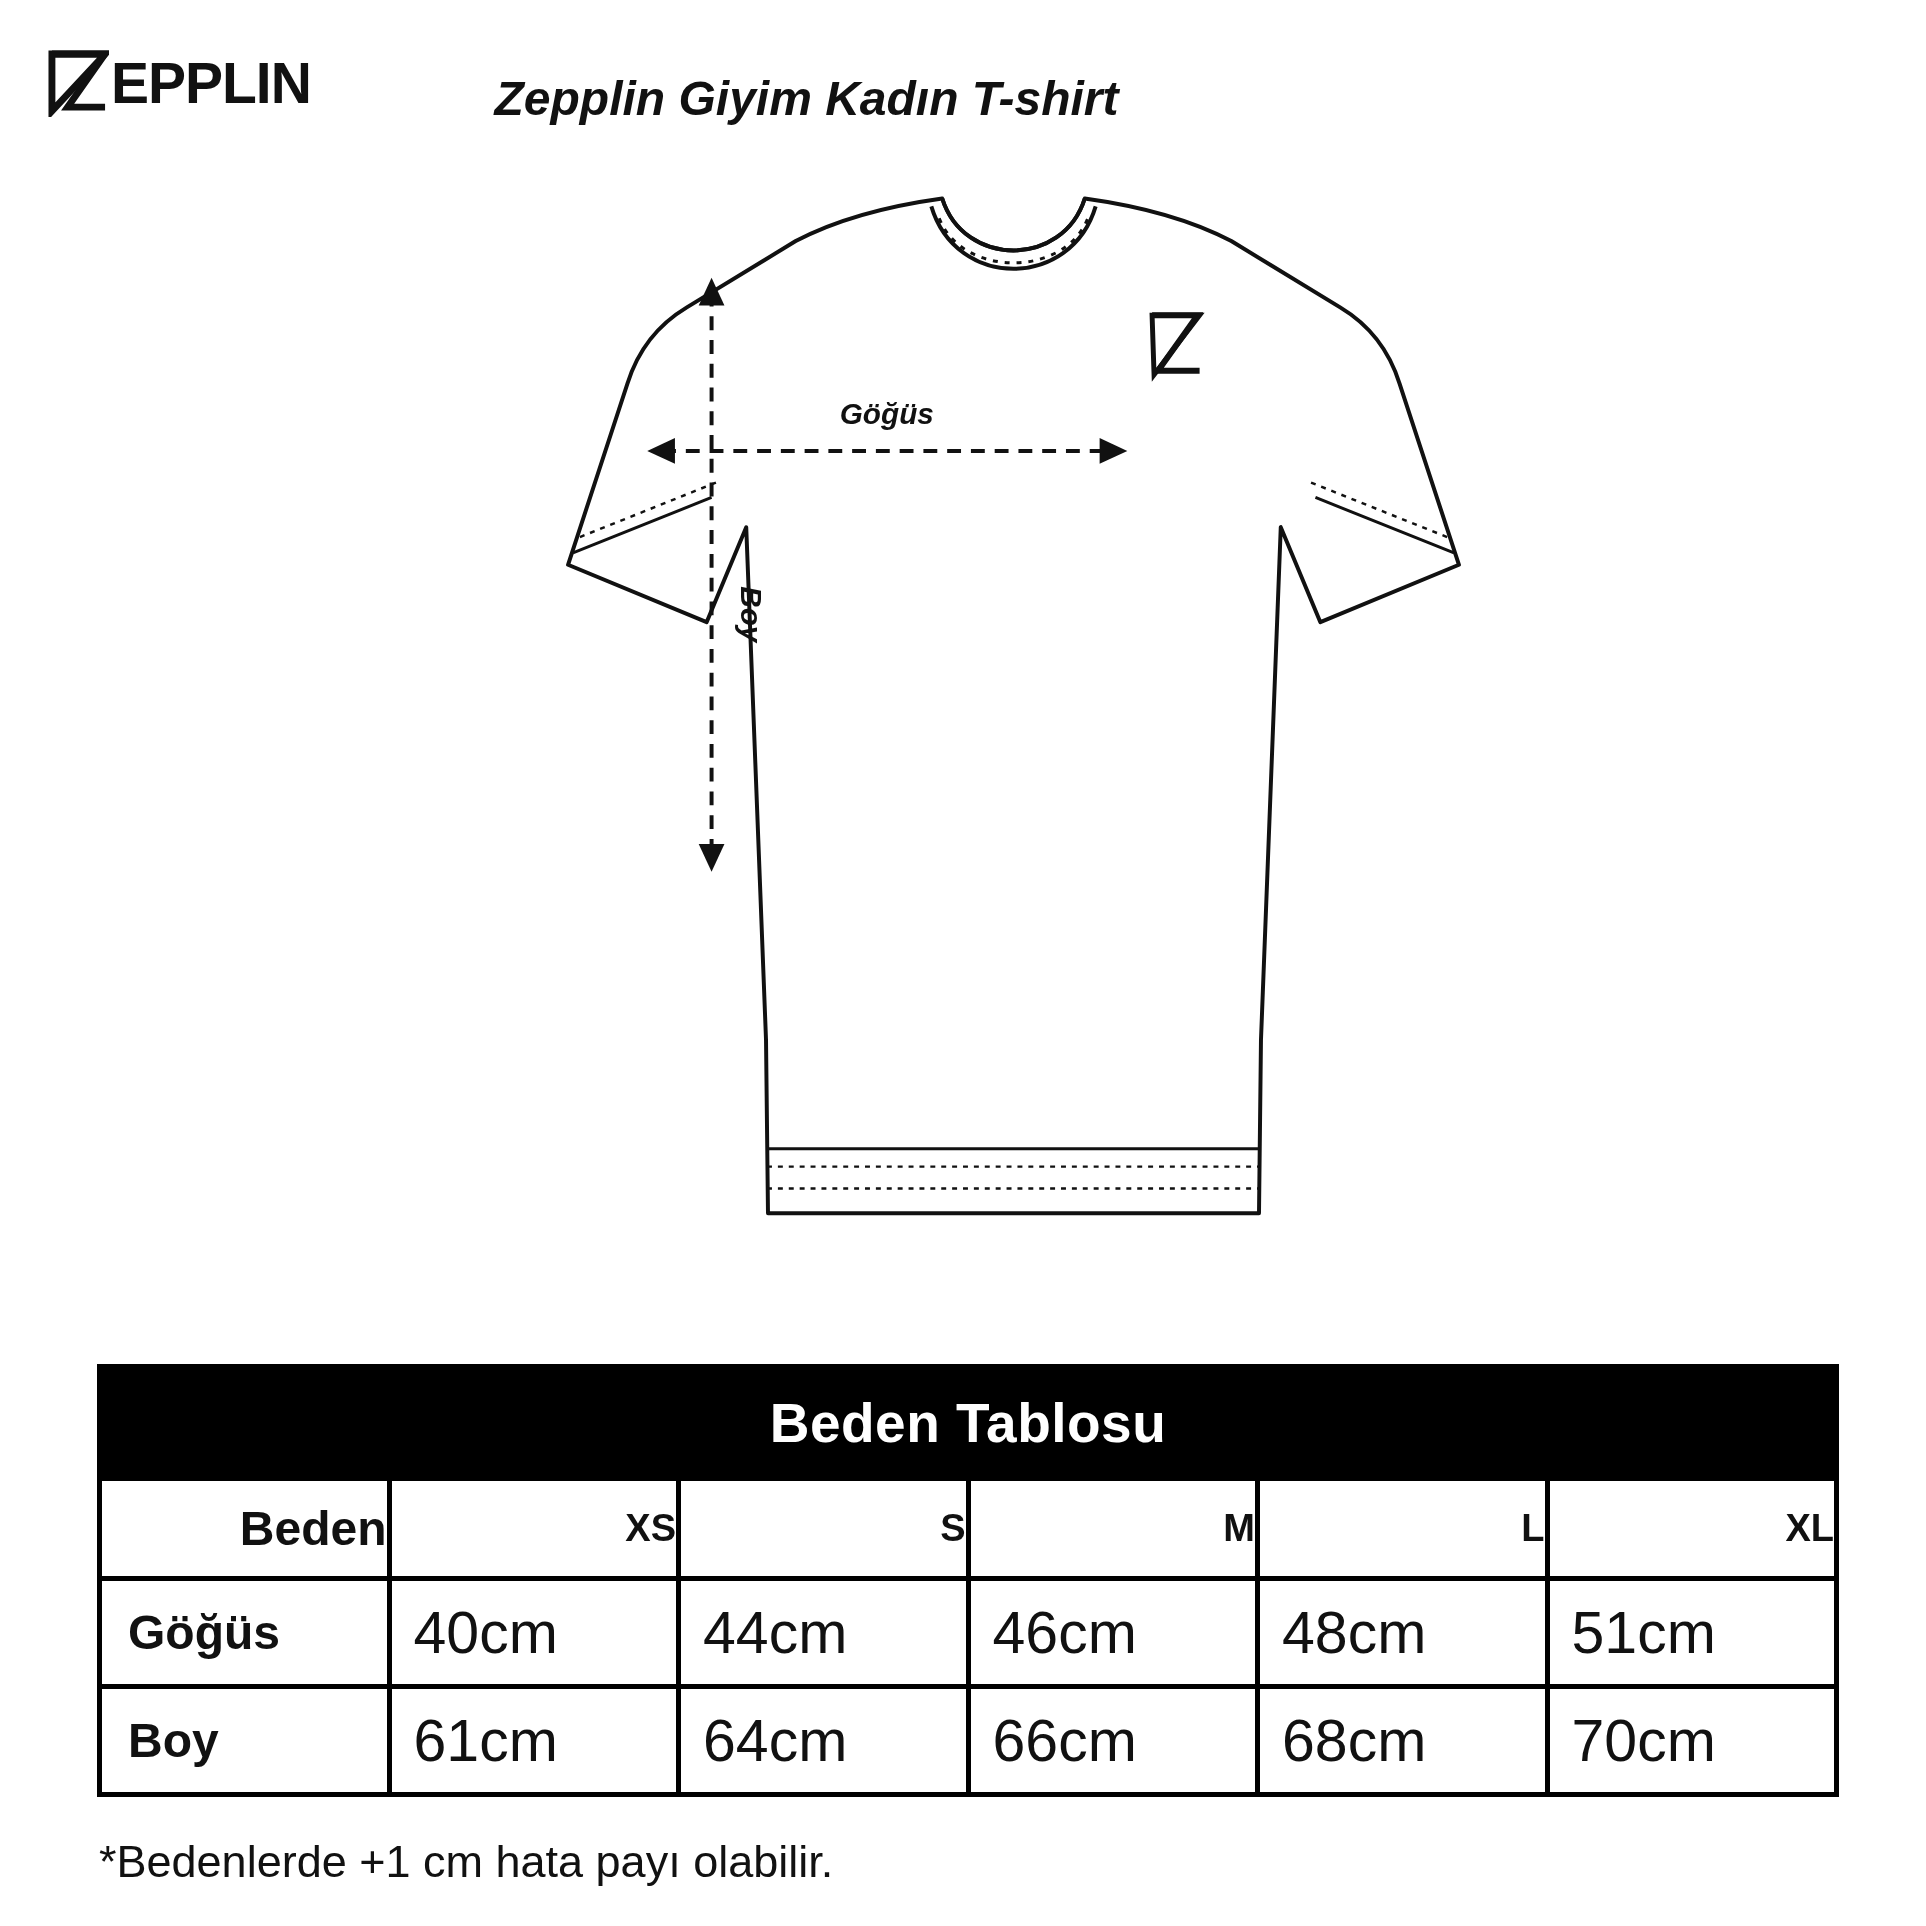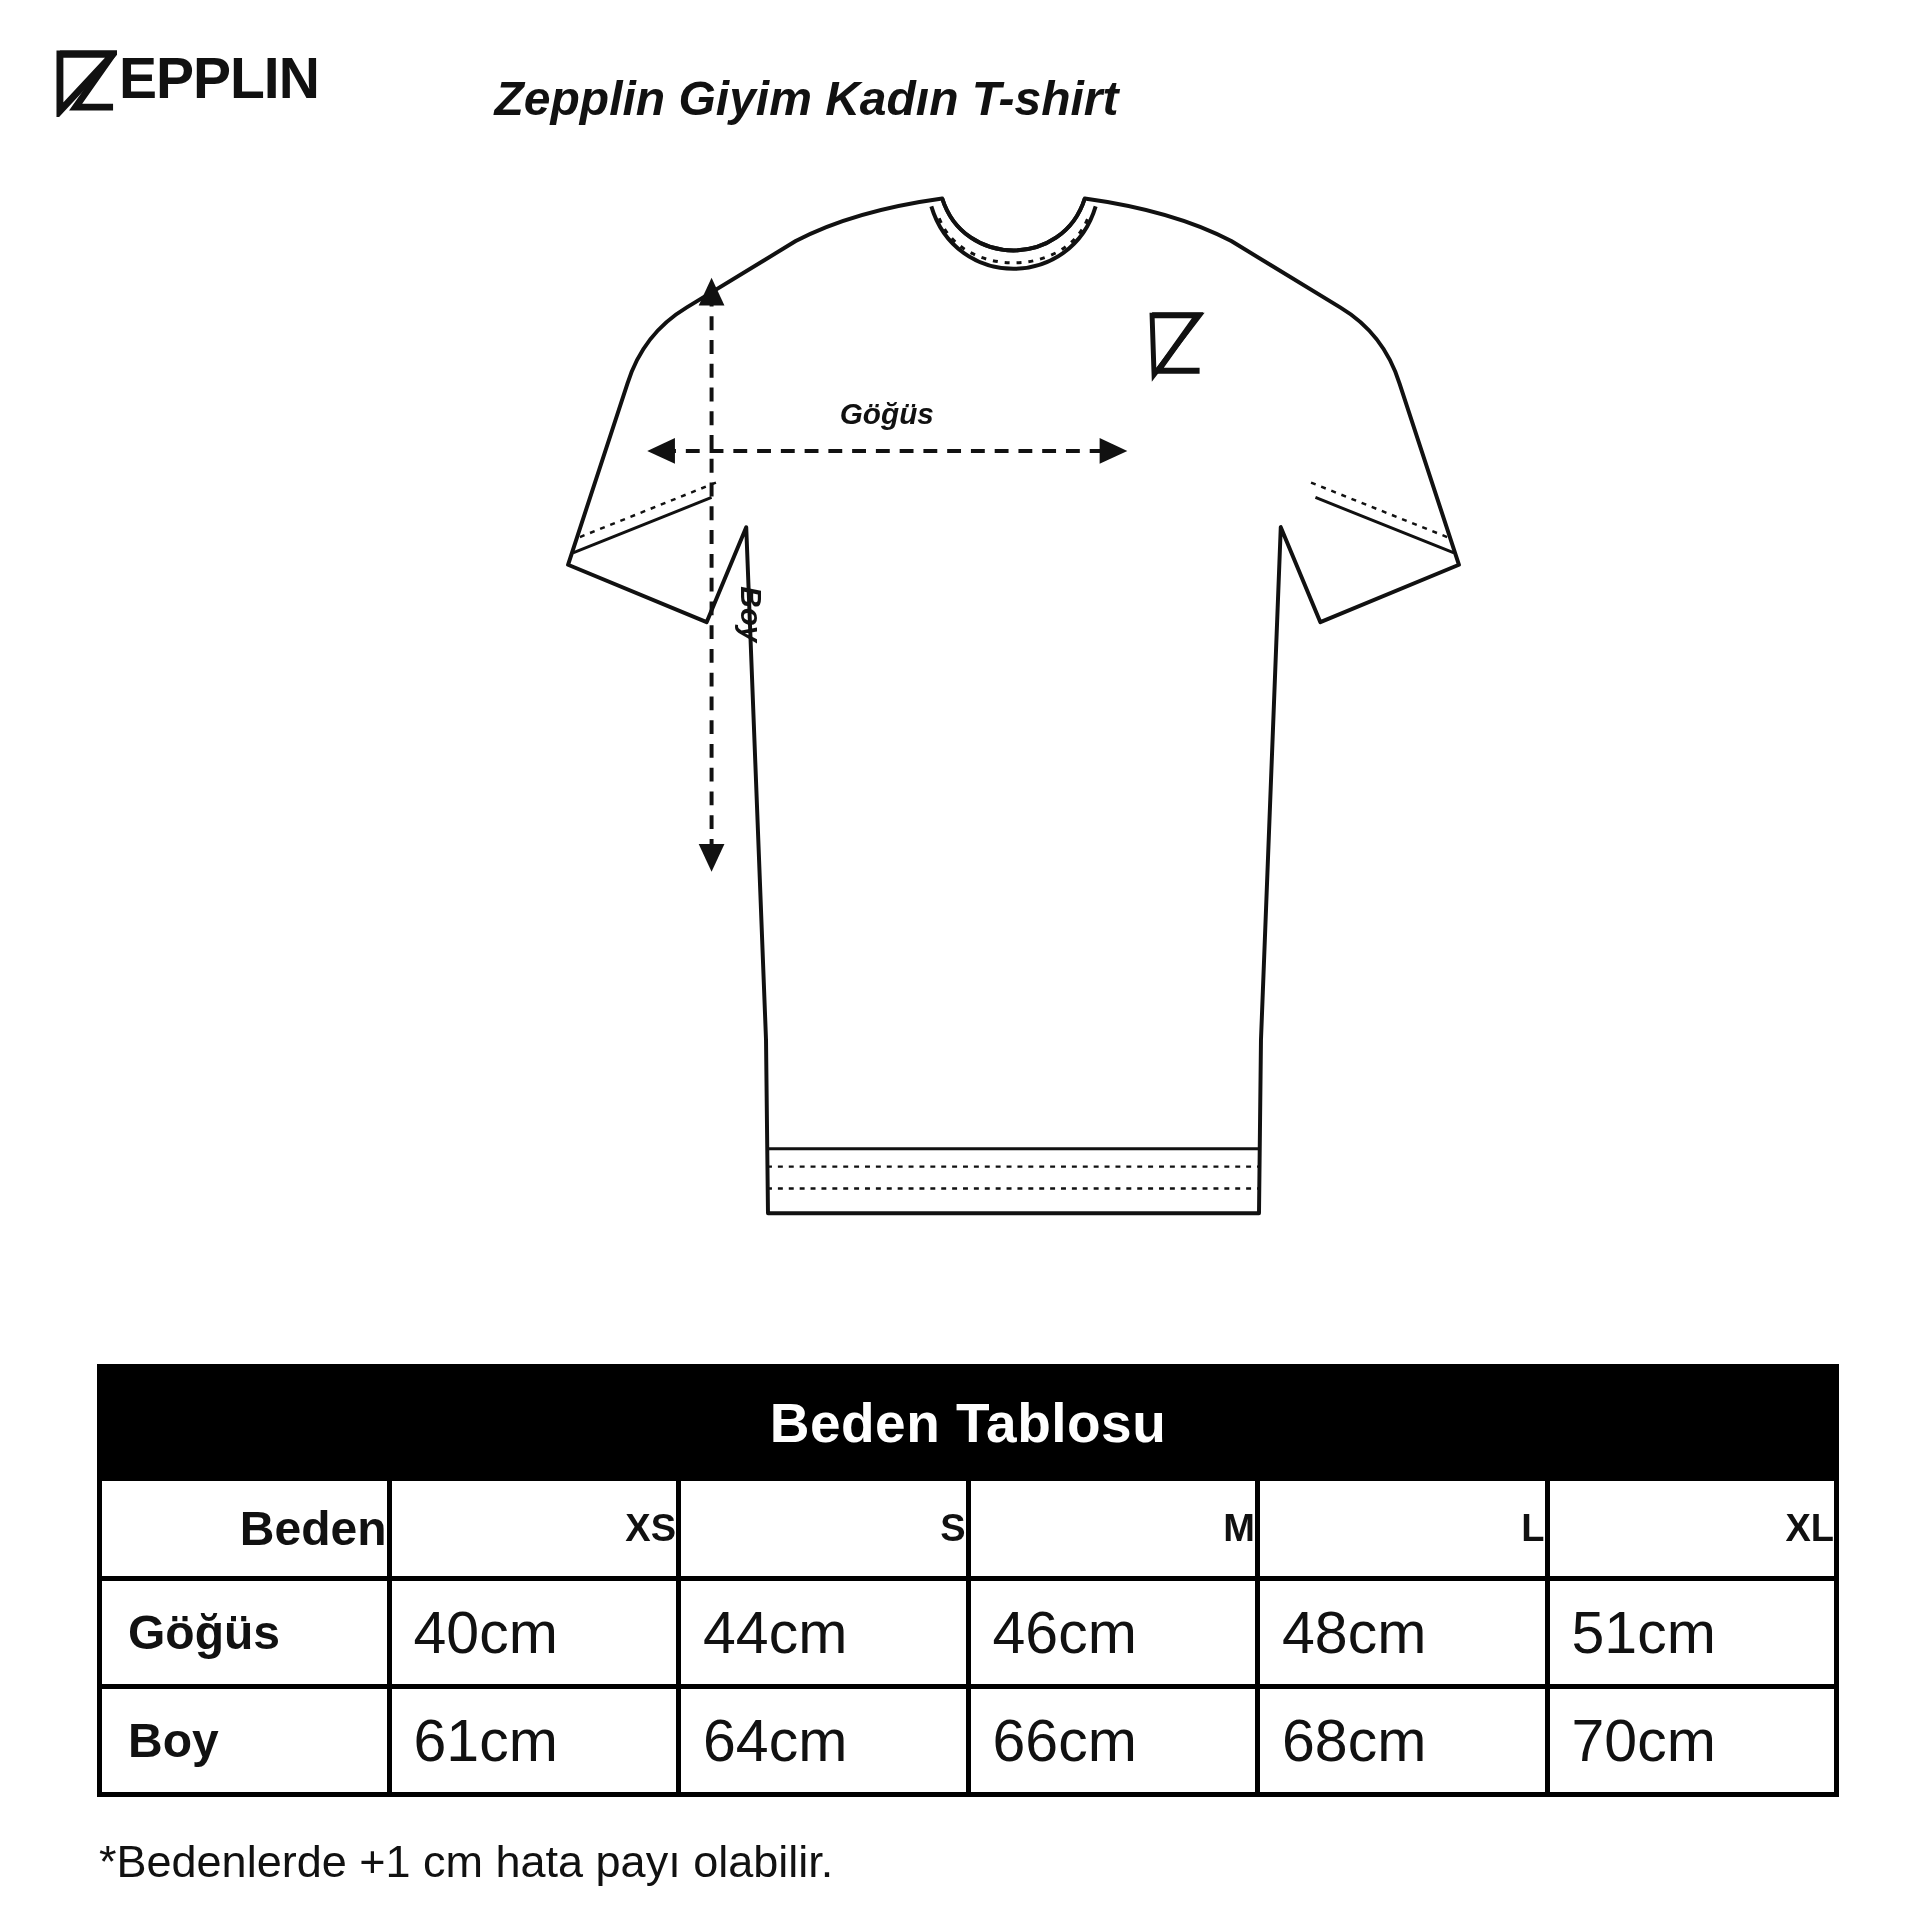--- a/index.html
+++ b/index.html
@@ -19,23 +19,24 @@
   
   .header {
     position: absolute;
     top: 0;
     left: 0;
     width: 1927px;
     height: 178px;
   }
   .brand-logo {
     position: absolute;
-    left: 56px;
+    left: 48px;
     top: 50px;
     display: flex;
+    align-items: center;
   }
   .brand-logo .z-glyph {
     width: 61px;
     height: 67px;
     margin-right: 2px;
   }
   .brand-logo .brand-word {
     font-size: 57px;
     font-weight: 700;
     letter-spacing: -1px;

